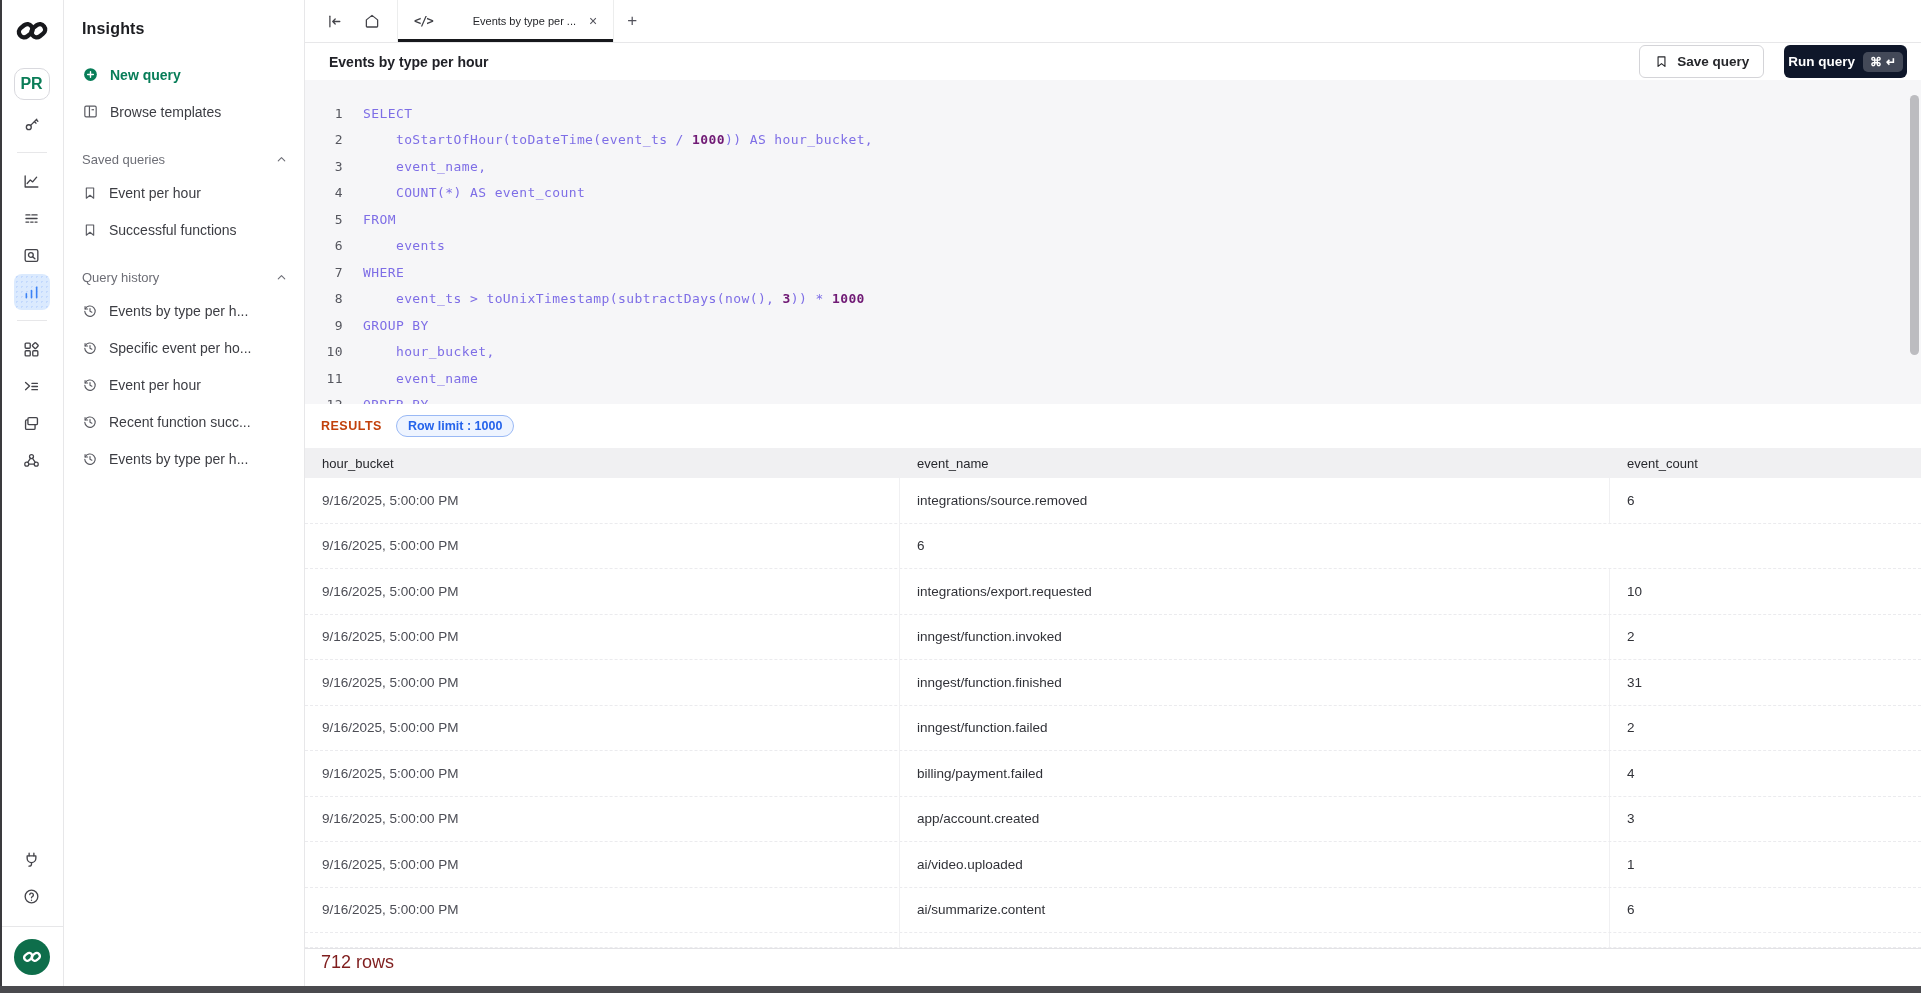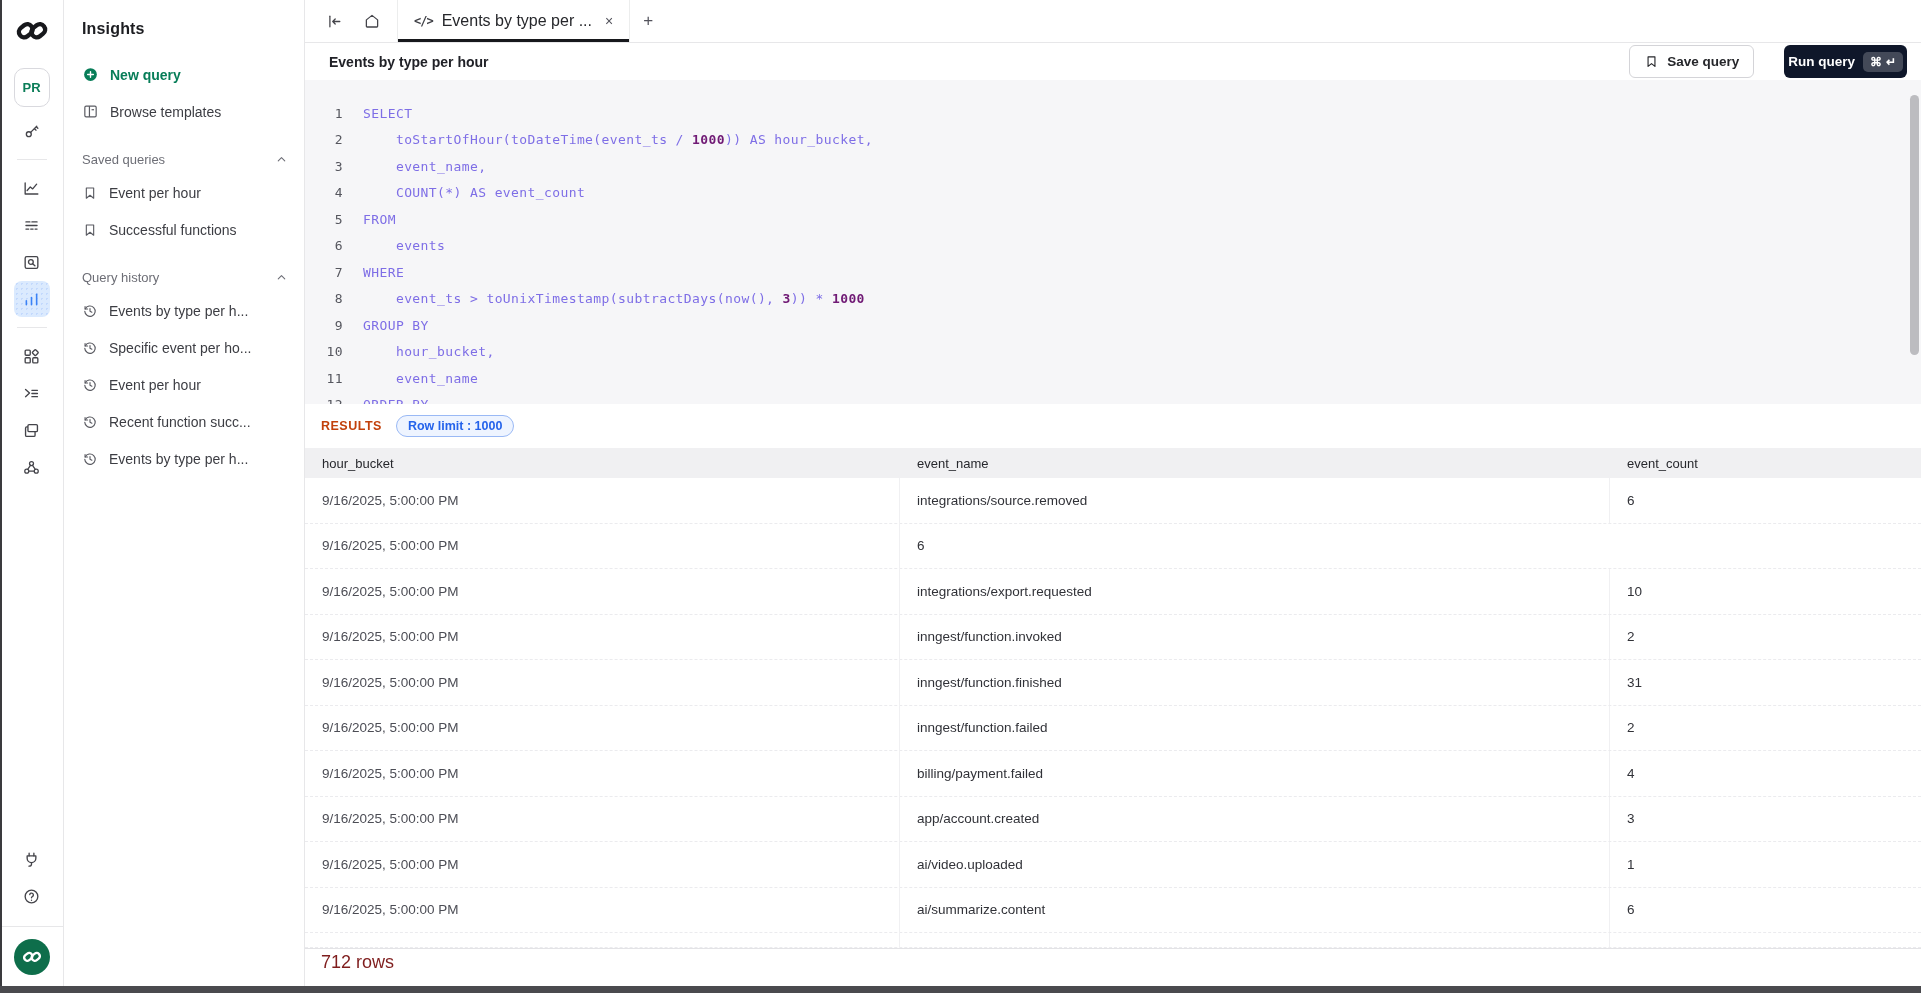--- a/index.html
+++ b/index.html
@@ -11,21 +11,21 @@
   .edge-left { position:absolute; left:0; top:0; width:2px; height:993px; background:#3a3a3e; z-index:50; }
   .edge-bottom { position:absolute; left:0; bottom:0; width:1921px; height:7px; background:#4a4a4e; z-index:50; }
 
   
   .rail { width:64px; height:100%; border-right:1px solid #e7e7e9; display:flex; flex-direction:column; align-items:center; background:#fff; flex:0 0 64px; padding-top:16px; }
   .rail svg { display:block; }
   .rail-logo { margin-bottom:22px; }
   .rail-item { width:36px; height:36px; display:flex; align-items:center; justify-content:center; color:#44444a; border-radius:8px; cursor:pointer; }
   .rail-item + .rail-item { margin-top:1px; }
   .rail-item.active { background:#dbeafe; background-image:radial-gradient(#c3d9fd 1px, transparent 1px); background-size:5px 5px; color:#3b82f6; }
-  .avatar-badge { width:36px; height:39px; border:1px solid #d9d9de; border-radius:10px; display:flex; align-items:center; justify-content:center; font-size:13px; font-weight:700; color:#0b7d58; margin-bottom:6px;text-align:right; }
+  .avatar-badge { width:36px; height:32px; border:1px solid #d9d9de; border-radius:10px; display:flex; align-items:center; justify-content:center; font-size:16px; font-weight:700; color:#0b7d58; margin-bottom:6px;text-align:right; }
   .rail-div { width:30px; height:1px; background:#e7e7e9; margin:10px 0; }
   .rail-spacer { flex:1; }
   .rail-footer-div { width:64px; height:1px; background:#e7e7e9; margin:12px 0 0; }
   .org-avatar { width:36px; height:36px; border-radius:50%; background:#0e6e4b; display:flex; align-items:center; justify-content:center; margin:12px 0 18px; }
 
   
   .sidebar { width:241px; flex:0 0 241px; height:100%; border-right:1px solid #e7e7e9; background:#fff; padding:20px 0 0; }
   .sidebar-title { font-size:16px; font-weight:700; color:#1c1d21; padding-left:18px; letter-spacing:.01em; }
   .side-nav { margin-top:18px; }
   .side-item { display:flex; align-items:center; gap:11px; height:37px; padding:0 18px; font-size:14px; color:#3c3d43; cursor:pointer; }
@@ -37,28 +37,28 @@
   .side-label { white-space:nowrap; overflow:hidden; }
 
   
   .main { flex:1; height:100%; display:flex; flex-direction:column; background:#fff; min-width:0; }
 
   .tabbar { height:43px; border-bottom:1px solid #e7e7e9; display:flex; align-items:stretch; }
   .tab-iconbtn { width:34px; margin:0 2px; display:flex; align-items:center; justify-content:center; color:#44444a; cursor:pointer; }
   .tab-iconbtn:first-child { margin-left:12px; }
   .tab { position:relative; display:flex; align-items:center; gap:9px; padding:0 16px; border-left:1px solid #eceded; border-right:1px solid #eceded; margin-left:6px; cursor:pointer; }
   .tab .code-glyph { font-family:"DejaVu Sans Mono", monospace; font-size:12px; font-weight:700; color:#3f4046; letter-spacing:-1px; }
-  .tab-label { font-size:16px; color:#26272b; }
+  .tab-label { font-size:11px; color:#26272b;margin-left:31px; }
   .tab-close { font-size:14px; color:#52525b; margin-left:4px; cursor:pointer; }
   .tab::after { content:""; position:absolute; left:0; right:0; bottom:0; height:3px; background:#17181c; }
   .tab-add { width:36px; display:flex; align-items:center; justify-content:center; font-size:17px; color:#52525b; cursor:pointer; }
 
   .titlebar { height:37px; display:flex; align-items:center; padding:0 14px 0 24px; }
   .page-title { font-size:14px; font-weight:700; color:#202127; }
-  .titlebar-actions { margin-left:auto; display:flex; gap:22px; align-items:center; }
+  .titlebar-actions { margin-left:auto; display:flex; gap:12px; align-items:center; }
   .btn { height:33px; display:flex; align-items:center; gap:8px; border-radius:6px; font-size:13.5px; font-weight:600; cursor:pointer; }
   .btn-secondary { background:#fff; border:1px solid #d4d4d8; color:#26272b; padding:0 14px; }
   .btn-primary { background:#0f172a; border:none; color:#fff; padding:0 4px;margin-left:8px; }
   .kbd-pill { display:flex; align-items:center; gap:4px; background:rgba(255,255,255,.22); border-radius:5px; padding:3px 7px; font-size:12px; color:#fff; }
 
   
   .editor { position:relative; height:324px; background:#f6f6f8; overflow:hidden; padding-top:20px; }
   .code-line { display:flex; height:26.5px; align-items:center; font-family:"DejaVu Sans Mono", monospace; font-size:13px; letter-spacing:.4px; }
   .ln { width:38px; flex:0 0 38px; text-align:right; color:#55565e; padding-right:0; }
   .code-text { margin-left:20px; white-space:pre; color:#7e6ee6; }

